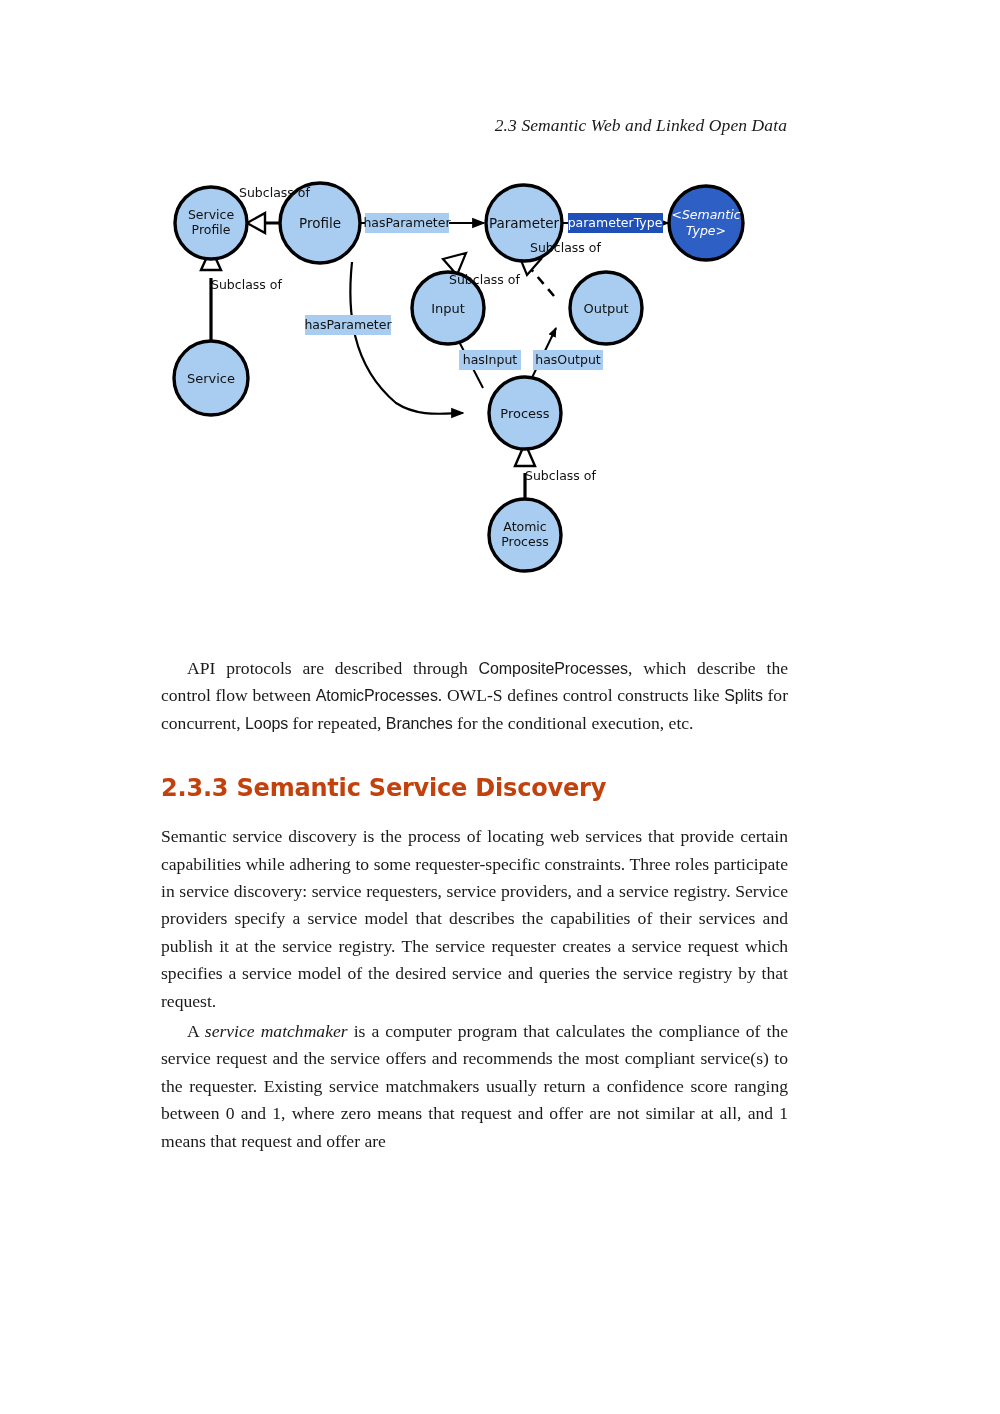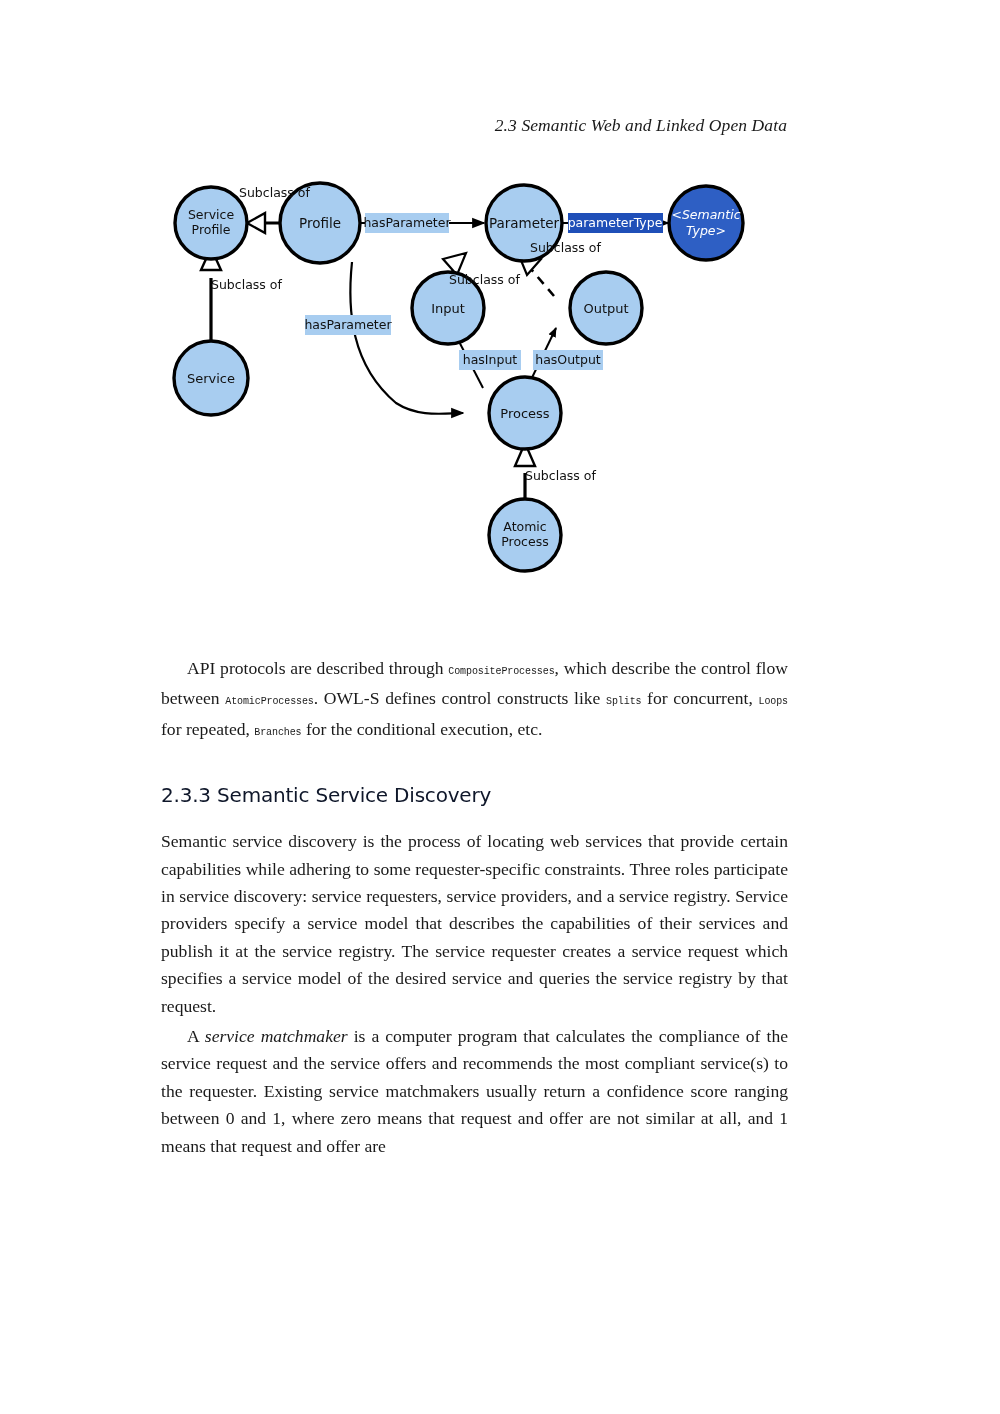--- a/index.html
+++ b/index.html
@@ -63,32 +63,32 @@
     margin: 0;
     font-size: 17.6px;
     line-height: 27.4px;
     text-align: justify;
     text-justify: inter-word;
     color: #1a1a1a;
     hyphens: manual;
   }
   p.indent { text-indent: 26px; }
   .tt {
-    font-family: Liberation Mono, monospace;
-    font-size: 10px;
+    font-family: Liberation Sans, sans-serif;
+    font-size: 16px;
     letter-spacing: -0.1px;
   }
   .it { font-style: italic; }
   h3.section {
     margin: 0;
     font-family: "DejaVu Sans", "Liberation Sans", sans-serif;
-    font-size: 20px;
-    font-weight: normal;
+    font-size: 24px;
+    font-weight: bold;
     letter-spacing: -0.2px;
-    color: #0f172a;
+    color: #c2410c;
   }
   .gap-before-heading { height: 37px; }
   .gap-after-heading  { height: 21px; }
   .gap-para { height: 3px; }
   
   .folio {
     position: absolute;
     left: 137px;
     top: 1220px;
     width: 626px;

